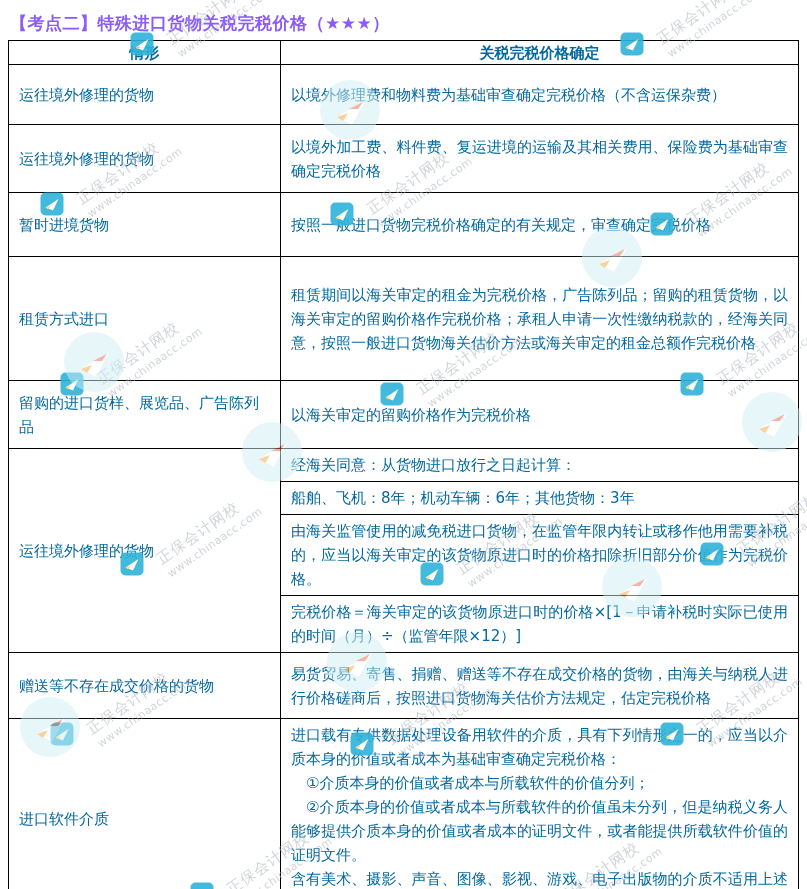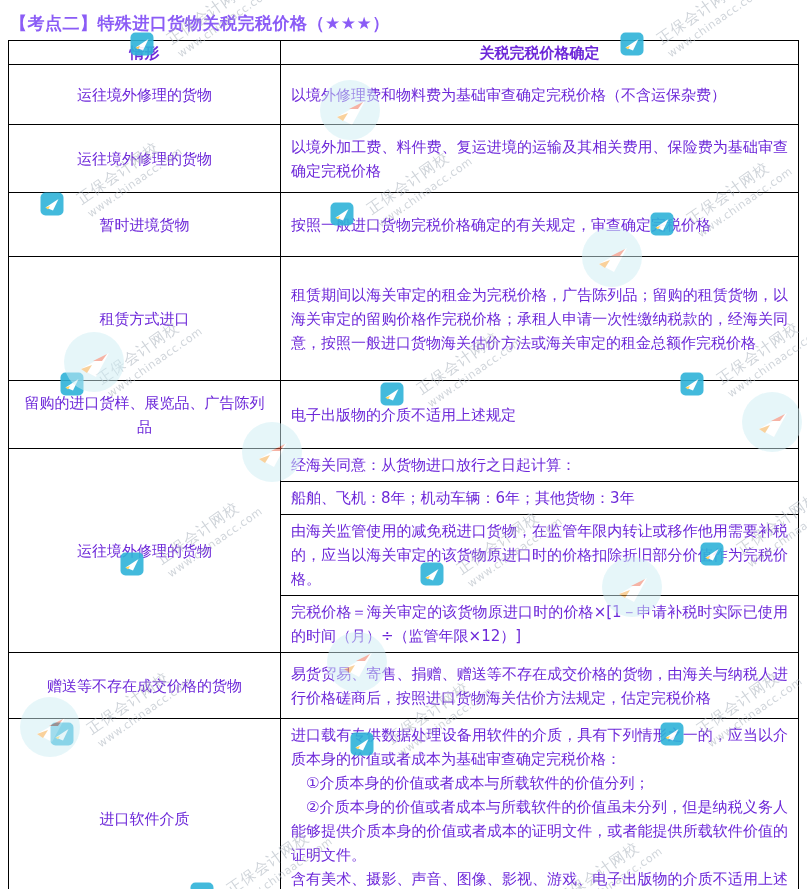--- a/index.html
+++ b/index.html
@@ -24,31 +24,31 @@
     table-layout:fixed;
     z-index:1;
     background:transparent;
   }
   table.main th, table.main td{
     border:1.5px solid #000;
     font-size:15px;
     vertical-align:middle;
     padding:4px 10px;
     line-height:24px;
-    color:#6d28d9;
+    color:#0369a1;
     word-break:break-all;
   }
   table.main th{
     font-weight:bold;text-align:center;
     height:23px;padding:0 4px;line-height:22px;
   }
   td.situation{
     width:272px;
     padding-left:9px;padding-right:6px;
-    text-align:center;
+    text-align:left;
   }
   td.rule{
     text-align:justify;
   }
   td.subrule{padding-top:2px;padding-bottom:2px;}
   td.formula{line-height:23px;}
   td.software{line-height:23.5px;padding-top:2px;padding-bottom:2px;}
   .para{margin:0;text-align:justify;}
   .para.indent{text-indent:1em;}
   
@@ -100,21 +100,21 @@
     <td class="rule">按照一般进口货物完税价格确定的有关规定，审查确定完税价格</td>
   </tr>
 
   <tr style="height:124px">
     <td class="situation">租赁方式进口</td>
     <td class="rule">租赁期间以海关审定的租金为完税价格，广告陈列品；留购的租赁货物，以海关审定的留购价格作完税价格；承租人申请一次性缴纳税款的，经海关同意，按照一般进口货物海关估价方法或海关审定的租金总额作完税价格</td>
   </tr>
 
   <tr style="height:68px">
     <td class="situation">留购的进口货样、展览品、广告陈列品</td>
-    <td class="rule">电子出版物的介质不适用上述规定</td>
+    <td class="rule">以海关审定的留购价格作为完税价格</td>
   </tr>
 
   <tr style="height:29px">
     <td class="situation" rowspan="4">运往境外修理的货物</td>
     <td class="rule subrule">经海关同意：从货物进口放行之日起计算：</td>
   </tr>
   <tr style="height:29px">
     <td class="rule subrule">船舶、飞机：8年；机动车辆：6年；其他货物：3年</td>
   </tr>
   <tr style="height:72px">

